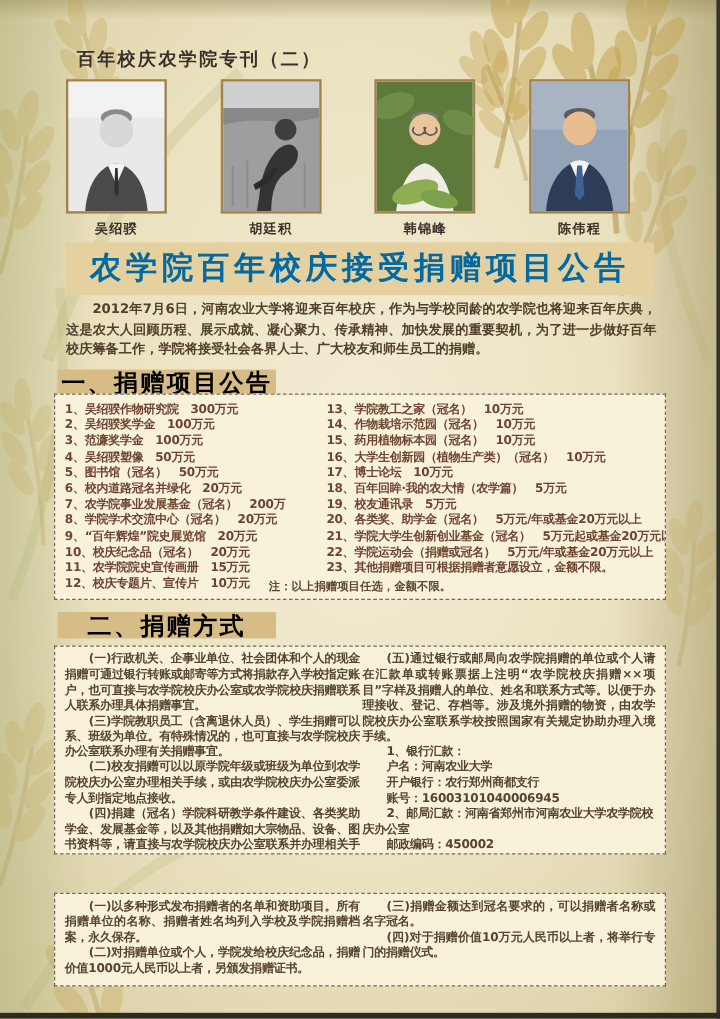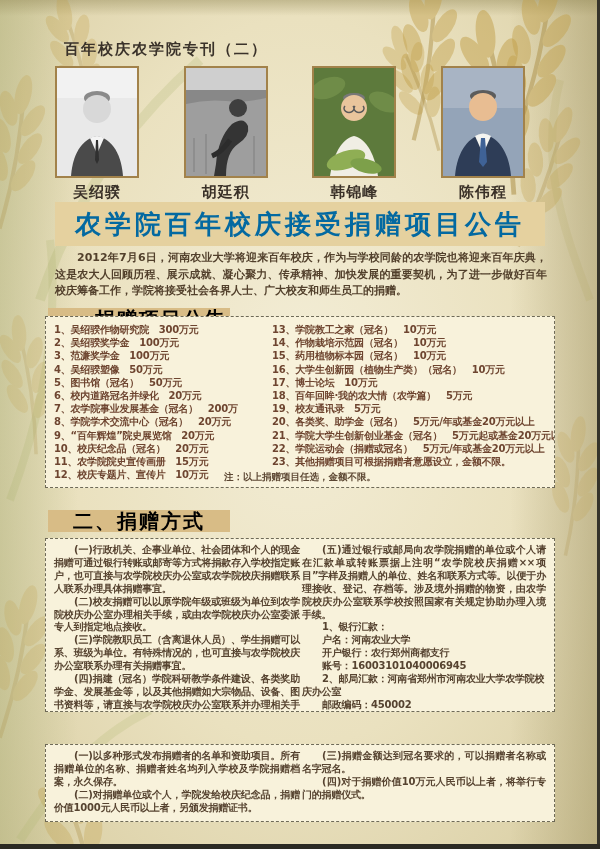--- a/index.html
+++ b/index.html
@@ -11,37 +11,37 @@
           radial-gradient(ellipse at 50% 45%, #f3edd6 0%, #eae1bf 55%, #d8cda2 100%);}
   svg.bgart{position:absolute;left:0;top:0;width:600px;height:849px;display:block;}
 
   .masthead{position:absolute;left:64px;top:40px;font-size:15px;font-weight:bold;
             color:#3a322a;letter-spacing:2px;}
 
   .photos{position:absolute;left:55px;top:66px;width:470px;display:flex;justify-content:space-between;}
   .photo-card{width:84px;margin:0;}
   .photo{height:112px;border:2px solid #a2824a;box-sizing:border-box;background:#ddd;}
   .photo svg{width:100%;height:100%;display:block;}
-  .photo-card figcaption{text-align:center;font-size:15px;font-weight:bold;color:#3a3128;
+  .photo-card figcaption{text-align:center;font-size:11px;font-weight:bold;color:#3a3128;
             margin-top:5px;letter-spacing:1px;}
 
   .banner{position:absolute;left:55px;top:202px;width:490px;height:44px;background:#e5d19f;
           color:#0369a1;font-size:26px;font-weight:bold;text-align:center;line-height:44px;
           letter-spacing:4px;white-space:nowrap;}
 
   .intro{position:absolute;left:55px;top:250px;width:492px;margin:0;font-size:11px;
          font-weight:bold;line-height:16.5px;color:#52402c;text-indent:2em;text-align:justify;}
 
   .bar{position:absolute;left:48px;width:182px;height:22px;background:#d8bc86;color:#000000;
        font-weight:bold;font-size:20px;line-height:22px;text-align:center;letter-spacing:2px;}
   .bar1{top:308px}.bar2{top:510px}.bar3{top:716px}
 
   .box{position:absolute;left:45px;width:510px;background:#f8f2db;border:1px dashed #6e6a57;
        box-sizing:border-box;overflow:hidden;}
-  .box1{top:316px;height:172px;padding:6px 8px;}
+  .box1{top:328px;height:172px;padding:6px 8px;}
   .box2{top:538px;height:174px;padding:5px 8px;}
   .box3{top:744px;height:78px;padding:5px 8px;}
 
   .cols{display:flex;}
   .box1 .colL{width:218px;flex:none;}
   .box1 .colR{flex:1;min-width:0;}
   .li{font-size:10px;font-weight:bold;line-height:13.2px;color:#6e4530;white-space:nowrap;
       letter-spacing:-0.2px;}
   .note{position:absolute;left:0;right:0;bottom:3px;text-align:center;font-size:9.5px;
         font-weight:bold;color:#5c4733;}
@@ -196,22 +196,22 @@
       </div>
     </div>
     <div class="note">注：以上捐赠项目任选，金额不限。</div>
   </div>
 
   <div class="bar bar2">二、捐赠方式</div>
   <div class="box box2">
     <div class="cols">
       <div class="colL">
         <p class="btxt">(一)行政机关、企事业单位、社会团体和个人的现金捐赠可通过银行转账或邮寄等方式将捐款存入学校指定账户，也可直接与农学院校庆办公室或农学院校庆捐赠联系人联系办理具体捐赠事宜。</p>
+        <p class="btxt">(三)学院教职员工（含离退休人员）、学生捐赠可以系、班级为单位。有特殊情况的，也可直接与农学院校庆办公室联系办理有关捐赠事宜。</p>
         <p class="btxt">(二)校友捐赠可以以原学院年级或班级为单位到农学院校庆办公室办理相关手续，或由农学院校庆办公室委派专人到指定地点接收。</p>
-        <p class="btxt">(三)学院教职员工（含离退休人员）、学生捐赠可以系、班级为单位。有特殊情况的，也可直接与农学院校庆办公室联系办理有关捐赠事宜。</p>
         <p class="btxt">(四)捐建（冠名）学院科研教学条件建设、各类奖助学金、发展基金等，以及其他捐赠如大宗物品、设备、图书资料等，请直接与农学院校庆办公室联系并办理相关手续。</p>
       </div>
       <div class="colR">
         <p class="btxt">(五)通过银行或邮局向农学院捐赠的单位或个人请在汇款单或转账票据上注明“农学院校庆捐赠××项目”字样及捐赠人的单位、姓名和联系方式等。以便于办理接收、登记、存档等。涉及境外捐赠的物资，由农学院校庆办公室联系学校按照国家有关规定协助办理入境手续。</p>
         <div class="bankline">1、银行汇款：</div>
         <div class="bankline">户名：河南农业大学</div>
         <div class="bankline">开户银行：农行郑州商都支行</div>
         <div class="bankline">账号：16003101040006945</div>
         <div class="bankline">2、邮局汇款：河南省郑州市河南农业大学农学院校庆办公室</div>
         <div class="bankline">邮政编码：450002</div>

